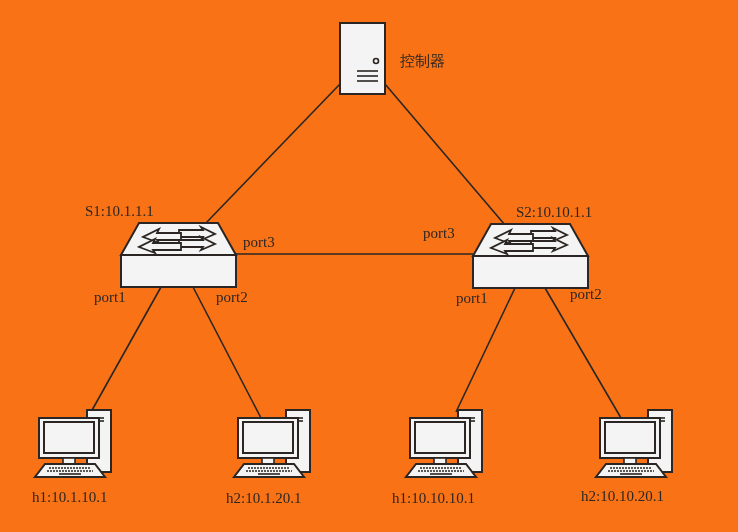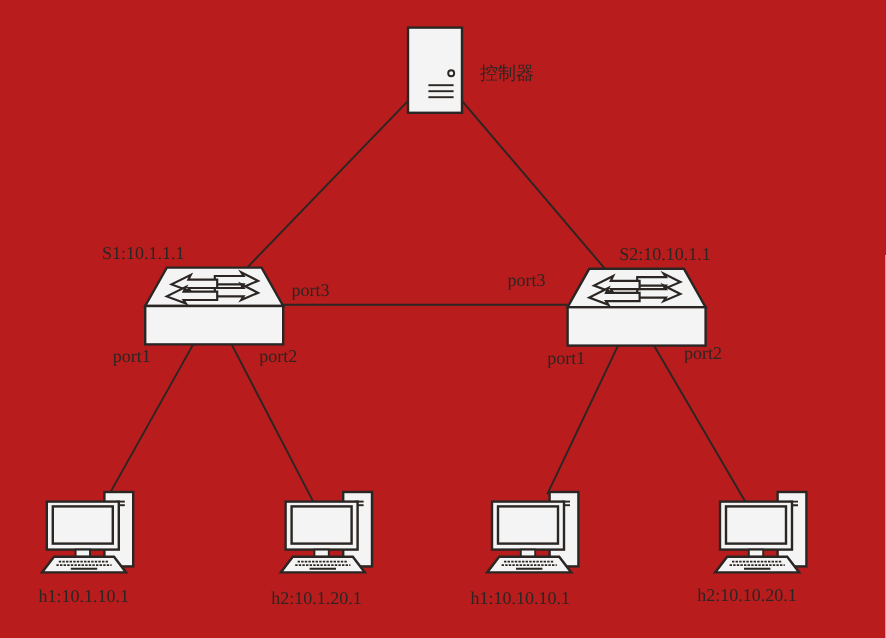--- a/index.html
+++ b/index.html
@@ -1,16 +1,16 @@
 <!DOCTYPE html>
 <html><head>
 <meta charset="utf-8">
 <style>
   html, body { margin: 0; padding: 0; background: #ffffff; }
-  #stage { position: relative; width: 738px; height: 532px; overflow: hidden; background: #b91c1c; }
+  #stage { position: relative; width: 738px; height: 532px; overflow: hidden; background: #f97316; }
   svg { position: absolute; left: 0; top: 0; }
   .lbl { font-family: "Liberation Serif", "DejaVu Serif", serif; font-size: 15px; fill: #2b2623; }
   .cjk { font-family: "DejaVu Sans", sans-serif; font-size: 15px; fill: #2b2623; }
   .stroke { stroke: #2b2623; fill: none; }
 </style>
 </head>
 <body>
 
 <div id="stage">
 <svg width="738" height="532" viewBox="0 0 738 532" xmlns="http://www.w3.org/2000/svg">

